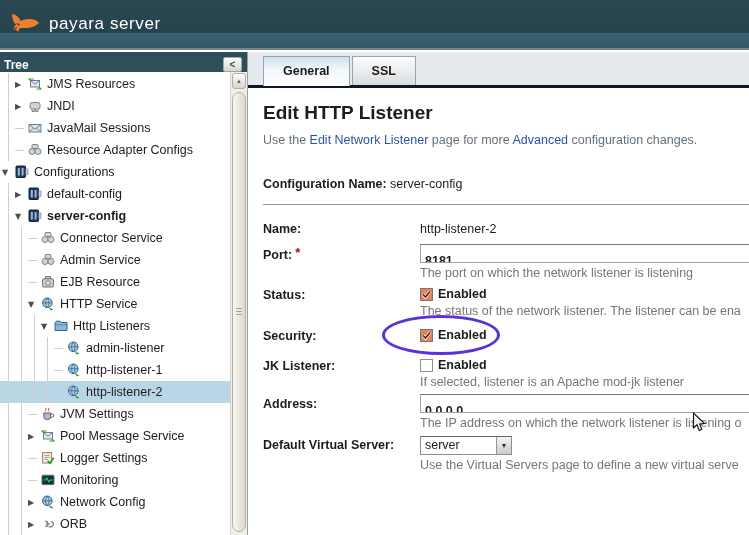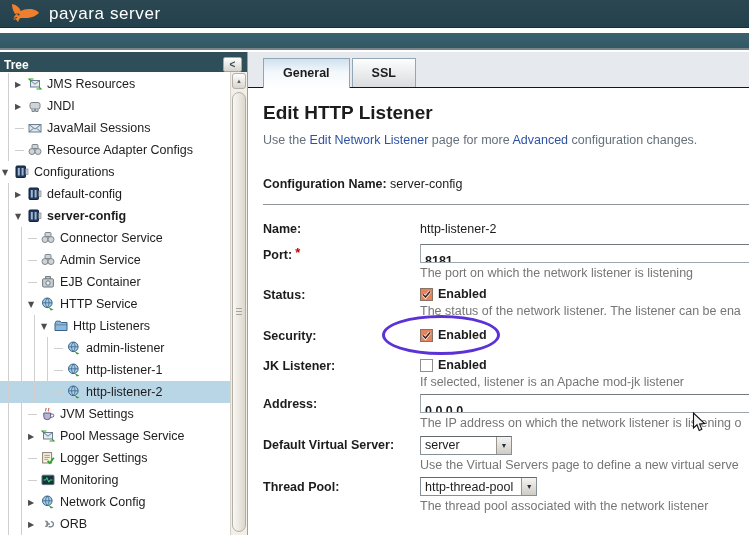--- a/index.html
+++ b/index.html
@@ -2,21 +2,21 @@
 <html style="--header-bg: #2b4752; --subheader-bg: #325864; --tree-header-bg: #2e4f5a; --brand-orange: #ee7f2e; --selected-row-bg: #b9d6e6; --link-blue: #2d52a5; --checkbox-checked: #e5835f; --annotation-purple: #5b32d6; --help-text: #767676; --tab-active-top: #cfe1ee;"><head>
 <meta charset="utf-8">
 <style>
   * { margin:0; padding:0; box-sizing:border-box; }
   body { background:#555; }
   .screen{
     position:relative; width:749px; height:535px; overflow:hidden; background:#fff;
     font-family:"Liberation Sans","DejaVu Sans",sans-serif; color:#1c1c1c;
   }
   
-  .header{ position:absolute; left:0; top:0; width:749px; height:28px;
+  .header{ position:absolute; left:0; top:0; width:749px; height:48px;
     background:linear-gradient(var(--header-bg), #23414c); border-bottom:1px solid #16303a;
     display:flex; align-items:center; }
   .logo{ margin:2px 8px 0 9px; }
   .brand{ color:#fff; font-size:17px; letter-spacing:.6px; }
   .subheader{ position:absolute; left:0; top:33px; width:749px; height:17px;
     background:linear-gradient(#3c6270, var(--subheader-bg)); border-bottom:2px solid #79838a; }
   
   .tree-panel{ position:absolute; left:0; top:52px; width:248px; height:483px;
     background:#fff; border-right:1px solid #97a1a7; }
   .tree-header{ height:20px; background:var(--tree-header-bg); display:flex;
@@ -47,21 +47,21 @@
     border:1px solid #b3afa6; border-radius:3px; display:flex; align-items:center;
     justify-content:center; font-size:6px; color:#5c5c5c; }
   .sb-thumb{ position:absolute; left:1px; right:1px; top:20px; height:440px;
     background:linear-gradient(90deg,#faf8f4,#ddd8ce); border:1px solid #b3afa6;
     border-radius:8px; }
   .sb-grip{ position:absolute; left:3px; right:3px; top:50%; margin-top:-4px; }
   .sb-grip div{ border-top:1px solid #a9a49a; margin-bottom:2px; }
   
   .content{ position:absolute; left:248px; top:52px; width:501px; height:483px;
     display:flex; flex-direction:column; }
-  .tab-strip{ height:36px; background:#e6eaee; border-bottom:1px solid #0f172a;
+  .tab-strip{ height:36px; background:#e6eaee; border-bottom:3px solid #0f172a;
     display:flex; align-items:flex-end; padding-left:15px; }
   .tab{ height:29px; line-height:28px; padding:0 19px; font-size:12.5px; font-weight:bold;
     border:1px solid #93a6b3; border-bottom:none; margin-right:2px;
     background:linear-gradient(#fdfdfd,#d9dcdf); position:relative; }
   .tab.active{ background:linear-gradient(var(--tab-active-top) 0%, #f3f8fc 45%, #ffffff 100%);
     bottom:-1px; height:30px; }
   .content-body{ flex:1; background:#fff; padding:14px 0 0 15px; position:relative; }
   .page-title{ font-size:19px; font-weight:bold; margin-bottom:9px; }
   .intro{ font-size:12.5px; color:#64707a; }
   .intro a{ color:var(--link-blue); text-decoration:none; }
@@ -235,21 +235,21 @@
             <span class="guide line"></span>
             <span class="guide line"></span>
             <span class="stub"></span>
             <span class="t-icon">
               <svg width="14" height="14" viewBox="0 0 14 14">
                 <rect x="4.6" y="1.6" width="4.8" height="3" fill="#c9ced2" stroke="#6e787e"></rect>
                 <rect x="1.6" y="3.8" width="10.8" height="8.2" rx="1" fill="#c9ced2" stroke="#6e787e"></rect>
                 <circle cx="7" cy="8" r="2.2" fill="#eef1f3" stroke="#6e787e"></circle>
               </svg>
             </span>
-            <span class="t-label">EJB Container</span>
+            <span class="t-label">EJB Resource</span>
           </div>
           <div class="tree-row">
             <span class="guide line"></span>
             <span class="guide line"></span>
             <span class="twisty">▼</span>
             <span class="t-icon">
               <svg width="14" height="14" viewBox="0 0 14 14">
                 <circle cx="6.3" cy="5.8" r="4.8" fill="#a9cce4" stroke="#36648c"></circle>
                 <path d="M1.5 5.8h9.6M6.3 1a7.3 7.3 0 010 9.6M6.3 1a7.3 7.3 0 000 9.6" fill="none" stroke="#36648c" stroke-width=".8"></path>
                 <path d="M7.5 10.2l5 2.2-2.6 1.2z" fill="#2e9e2e"></path>
@@ -480,27 +480,20 @@
               <div class="f-help">The IP address on which the network listener is listening o</div>
             </div>
           </div>
           <div class="field-row">
             <div class="f-label">Default Virtual Server:</div>
             <div class="f-ctl"><div class="select">
                 <span class="sel-text">server</span>
                 <span class="sel-btn">▼</span>
               </div><div class="f-help">Use the Virtual Servers page to define a new virtual serve</div></div>
           </div>
-          <div class="field-row">
-            <div class="f-label">Thread Pool:</div>
-            <div class="f-ctl"><div class="select">
-                <span class="sel-text">http-thread-pool</span>
-                <span class="sel-btn">▼</span>
-              </div><div class="f-help">The thread pool associated with the network listener</div></div>
-          </div>
         </div>
     </div>
   </div>
 
   <div class="cursor">
     <svg width="15" height="21" viewBox="0 0 15 21">
       <path d="M1.5 1 L1.5 16 L5 12.8 L7.2 18.4 L9.8 17.3 L7.6 11.9 L12.6 11.6 Z" fill="#f4f4f4" stroke="#111" stroke-width="1.1"></path>
     </svg>
   </div>
 </div>

